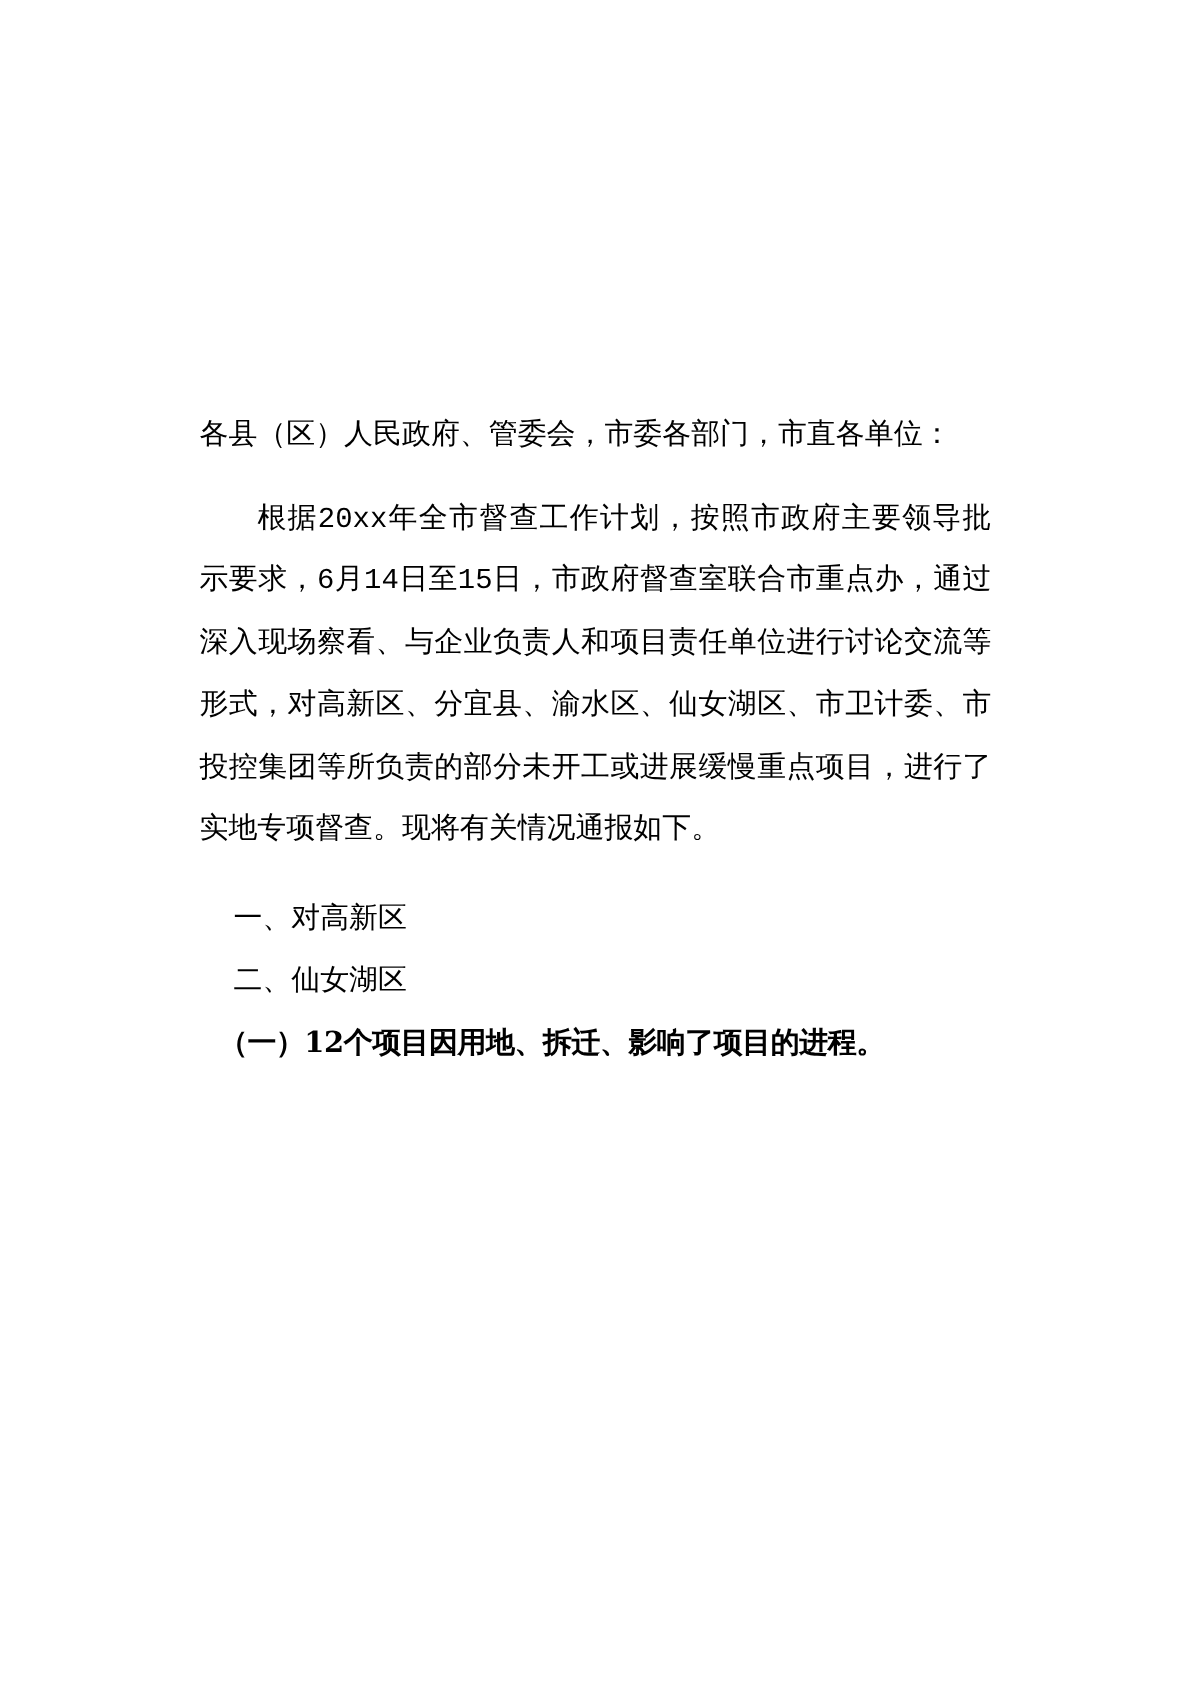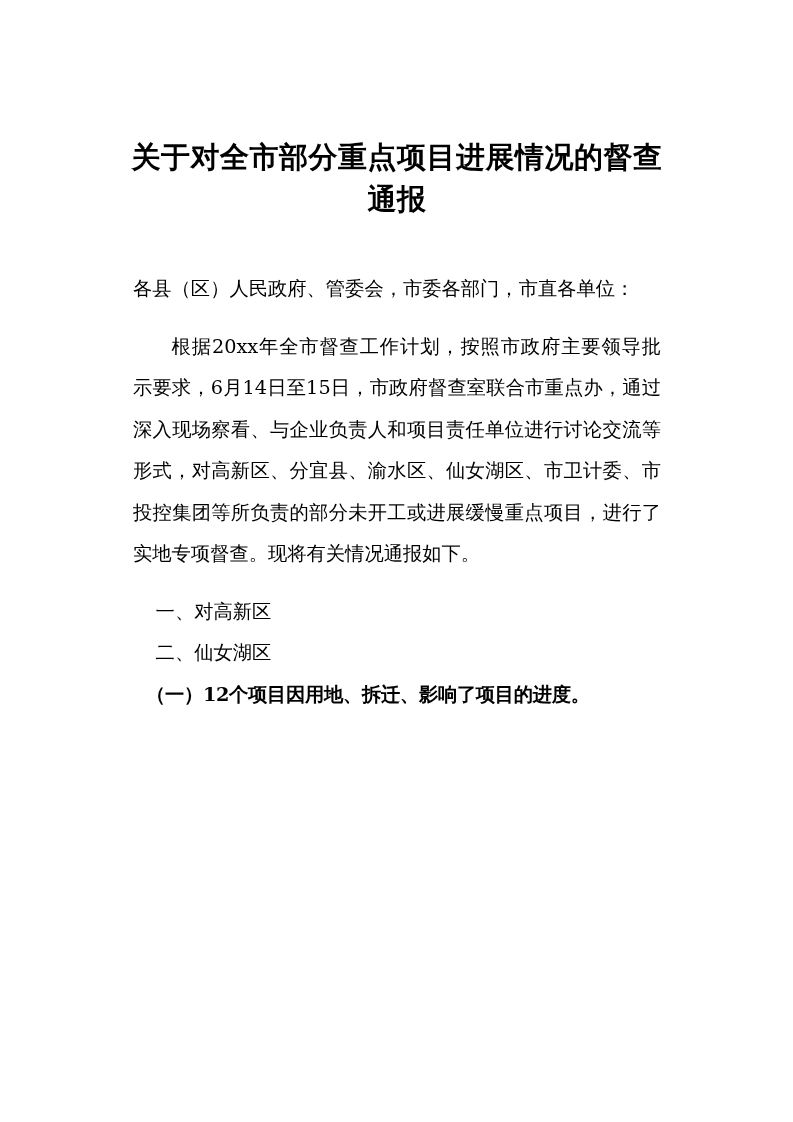--- a/index.html
+++ b/index.html
@@ -3,29 +3,28 @@
 <meta charset="utf-8">
 <style>
   html, body { margin: 0; padding: 0; background: #ffffff; }
   body { width: 793px; height: 1122px; position: relative; overflow: hidden; color: #000; }
   .page { position: absolute; left: 0; top: 0; width: 793px; height: 1122px; background: #fff; }
   .title { position: absolute; left: 117px; width: 560px; top: 136px; text-align: center;
     font-family: "DejaVu Sans", sans-serif; font-weight: bold; font-size: 29px; line-height: 42px; letter-spacing: 0.5px; }
   .body { position: absolute; left: 117px; width: 560px; top: 252px;
     font-family: "DejaVu Serif", serif; font-size: 19.3px; line-height: 41.5px; text-align: justify; text-align-last: left; }
   .p { margin: 16px; text-indent: 0; }
-  .p.indent { text-indent: 2em; }
+  .p.indent { text-indent: 2em; font-family: Liberation Mono, monospace; }
   .h1 { margin: 0; text-indent: 2em; font-family: "DejaVu Sans", sans-serif; font-size: 19.3px; }
   .h2 { margin: 0; text-indent: 1.5em; font-weight: bold; letter-spacing: -0.3px; white-space: nowrap; }
 </style>
 </head>
 <body>
 
 <div class="page">
-  <div class="title">关于对全市部分重点项目进展情况的督查通报</div>
   <div class="body">
     <p class="p">各县（区）人民政府、管委会，市委各部门，市直各单位：</p>
     <p class="p indent">根据20xx年全市督查工作计划，按照市政府主要领导批示要求，6月14日至15日，市政府督查室联合市重点办，通过深入现场察看、与企业负责人和项目责任单位进行讨论交流等形式，对高新区、分宜县、渝水区、仙女湖区、市卫计委、市投控集团等所负责的部分未开工或进展缓慢重点项目，进行了实地专项督查。现将有关情况通报如下。</p>
     <p class="h1">一、对高新区</p>
     <p class="h1">二、仙女湖区</p>
-    <p class="h2">（一）12个项目因用地、拆迁、影响了项目的进度。</p>
+    <p class="h2">（一）12个项目因用地、拆迁、影响了项目的进程。</p>
   </div>
 </div>
 
 </body></html>

